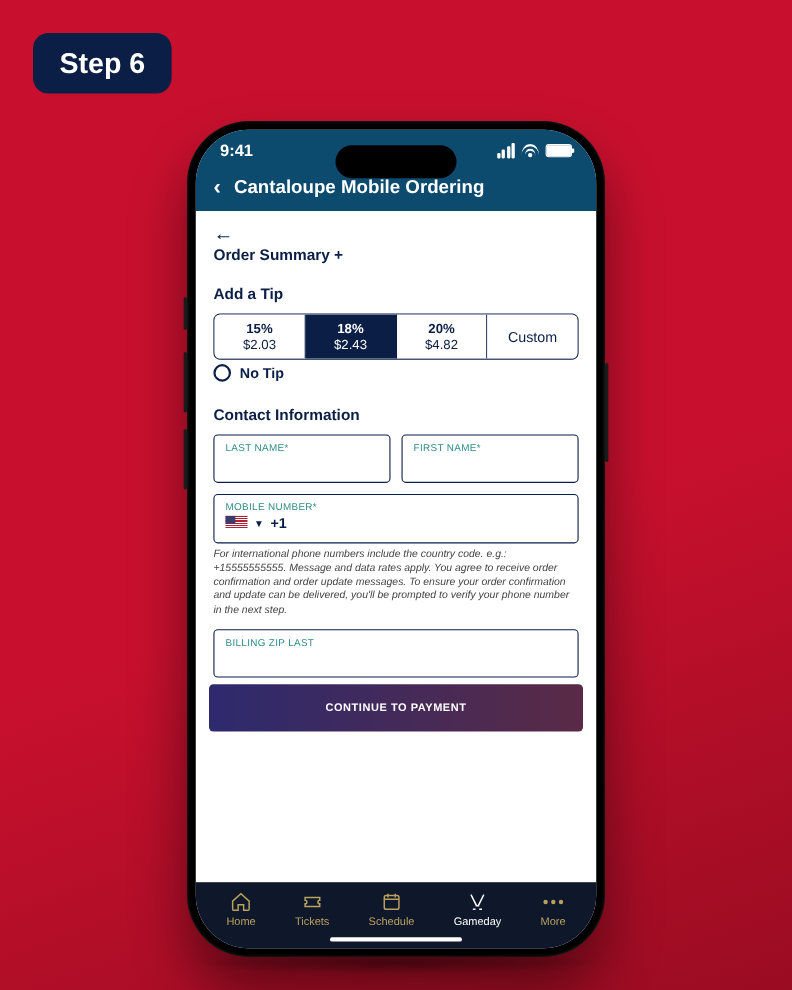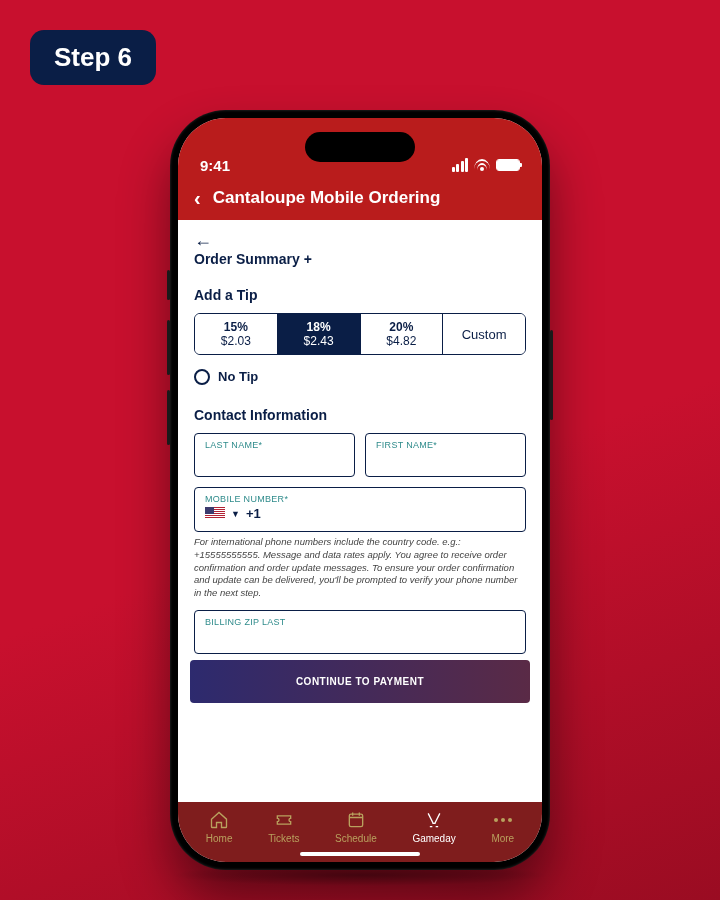--- a/index.html
+++ b/index.html
@@ -66,23 +66,23 @@
     transform: translateX(-50%);
     width: 110px;
     height: 30px;
     background: #000;
     border-radius: 20px;
     z-index: 20;
   }
 
   
   .topzone {
-    background: #b91c1c;
+    background: #0c4a6e;
     color: #fff;
-    padding-top: 30px;
+    padding-top: 2px;
     flex: 0 0 auto;
   }
   .statusbar {
     height: 34px;
     display: flex;
     justify-content: space-between;
     align-items: center;
     padding: 0 22px;
     font-weight: 600;
     font-size: 15px;
@@ -142,21 +142,21 @@
   .tip {
     flex:1; text-align:center; padding:6px 0; font-size:12px;
     border-right:1.5px solid #0a1e46; background:#fff;
   }
   .tip:last-child { border-right:none; }
   .tip.selected { background:#0a1e46; color:#ffffff; }
   .tip .pct { font-weight:600; }
   .tip .amt { font-size:12px; }
   .tip.custom { display:flex; align-items:center; justify-content:center; font-size:13px; }
 
-  .no-tip { display:flex; gap:8px; margin:14px 0 22px; font-weight:700; font-size:13px; }
+  .no-tip { display:flex; align-items:center; gap:8px; margin:4px 0 22px; font-weight:700; font-size:13px; }
   .radio { width:16px; height:16px; border:2.5px solid #0a1e46; border-radius:50%; }
 
   .fields { display:flex; gap:10px; margin-bottom:10px; }
   .field {
     flex:1; border:1.5px solid #0a1e46; border-radius:4px; padding:6px 10px 10px;
     min-height:44px;
   }
   .field.full { width:100%; }
   .field-label { font-size:9px; color:#2e8b8b; letter-spacing:.3px; font-weight:500; }
   .flag-row { display:flex; align-items:center; gap:6px; font-size:13px; font-weight:600; margin-top:2px; }
@@ -176,21 +176,21 @@
   .cta {
     margin: 6px 12px 10px;
     background: linear-gradient(90deg, #2d2a6e 0%, #5a2a46 100%);
     color:#fff; font-weight:700; letter-spacing:.5px;
     text-align:center; padding:16px 0; border-radius:4px;
     font-size:10px;
   }
 
   
   .bottom-nav {
-    background:#7f1d1d;
+    background:#0f172a;
     padding: 8px 10px 18px;
     display:flex; justify-content:space-around;
     flex: 0 0 auto;
   }
   .nav-item { text-align:center; color:#b9a15e; font-size:10px; display:flex; flex-direction:column; align-items:center; gap:3px; }
   .nav-item.active { color:#fff; }
   .nav-ico { width:22px; height:20px; display:flex; align-items:center; justify-content:center; }
   .nav-ico svg { stroke:#b9a15e; fill:none; stroke-width:1.6; }
   .nav-item.active .nav-ico svg { stroke:#fff; }
   .dots { display:flex; gap:3px; }

